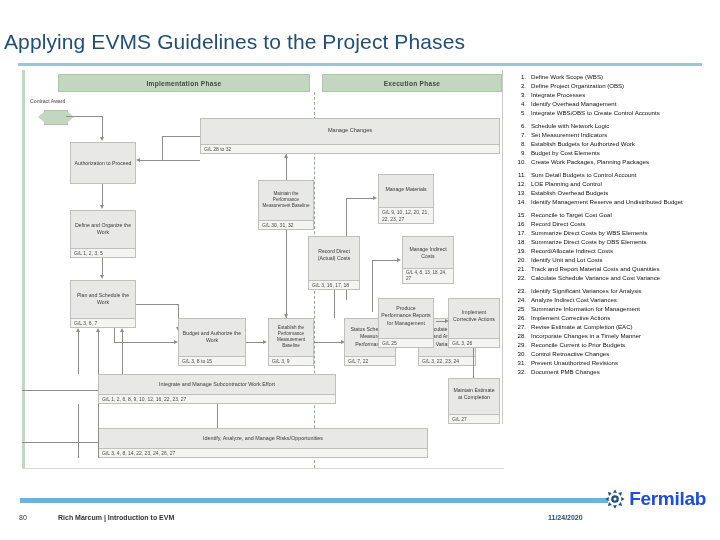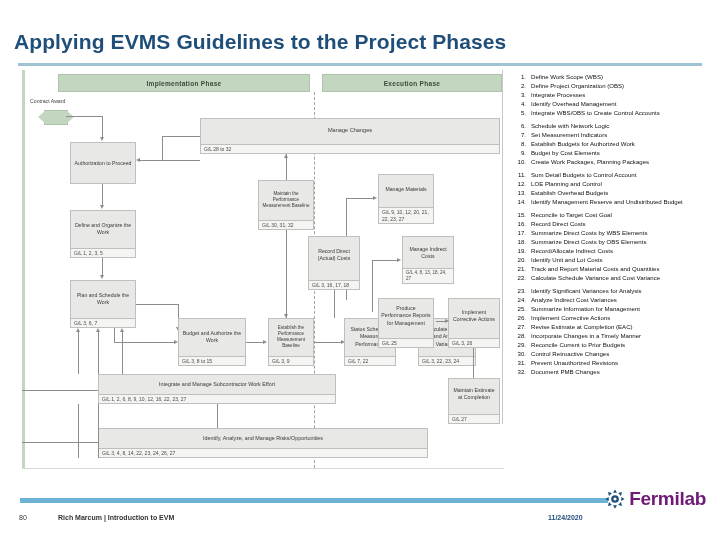--- a/index.html
+++ b/index.html
@@ -3,22 +3,22 @@
 <meta charset="utf-8">
 <style>
   html,body{margin:0;padding:0;}
   body{
     width:720px;height:540px;background:#ffffff;overflow:hidden;
     font-family:"Liberation Sans","DejaVu Sans",sans-serif;
     position:relative;
   }
   
   .slide-title{
-    position:absolute;left:14px;top:30px;width:660px;
-    font-size:21px;font-weight:bold;color:#1F4E79;letter-spacing:.1px;
+    position:absolute;left:4px;top:30px;width:660px;
+    font-size:21px;font-weight:normal;color:#1F4E79;letter-spacing:.1px;
     white-space:nowrap;
   }
   .title-rule{
     position:absolute;left:18px;top:63px;width:684px;height:3px;
     background:#9DC3D4;
   }
   
   .diagram{
     position:absolute;left:22px;top:70px;width:480px;height:400px;
     background:#ffffff;
@@ -82,21 +82,21 @@
   
   .footer-rule{
     position:absolute;left:20px;top:498px;width:588px;height:5px;background:#6EB3D4;
   }
   .footer-num{position:absolute;left:19px;top:514px;font-size:7px;color:#333;}
   .footer-txt{position:absolute;left:58px;top:514px;font-size:7px;color:#333;font-weight:bold;}
   .footer-date{position:absolute;left:548px;top:514px;font-size:7px;color:#1F4E79;font-weight:bold;}
   .brand{
     position:absolute;right:14px;top:488px;display:flex;align-items:center;gap:3px;
   }
-  .brand-name{font-size:19px;font-weight:bold;color:#701a75;letter-spacing:-.3px;text-align:center;}
+  .brand-name{font-size:19px;font-weight:bold;color:#1d4ed8;letter-spacing:-.3px;text-align:center;}
 </style>
 </head>
 <body>
 
 <div class="slide-title">Applying EVMS Guidelines to the Project Phases</div>
 <div class="title-rule"></div>
 
 <div class="diagram">
 
   <div class="lane-left"></div>

